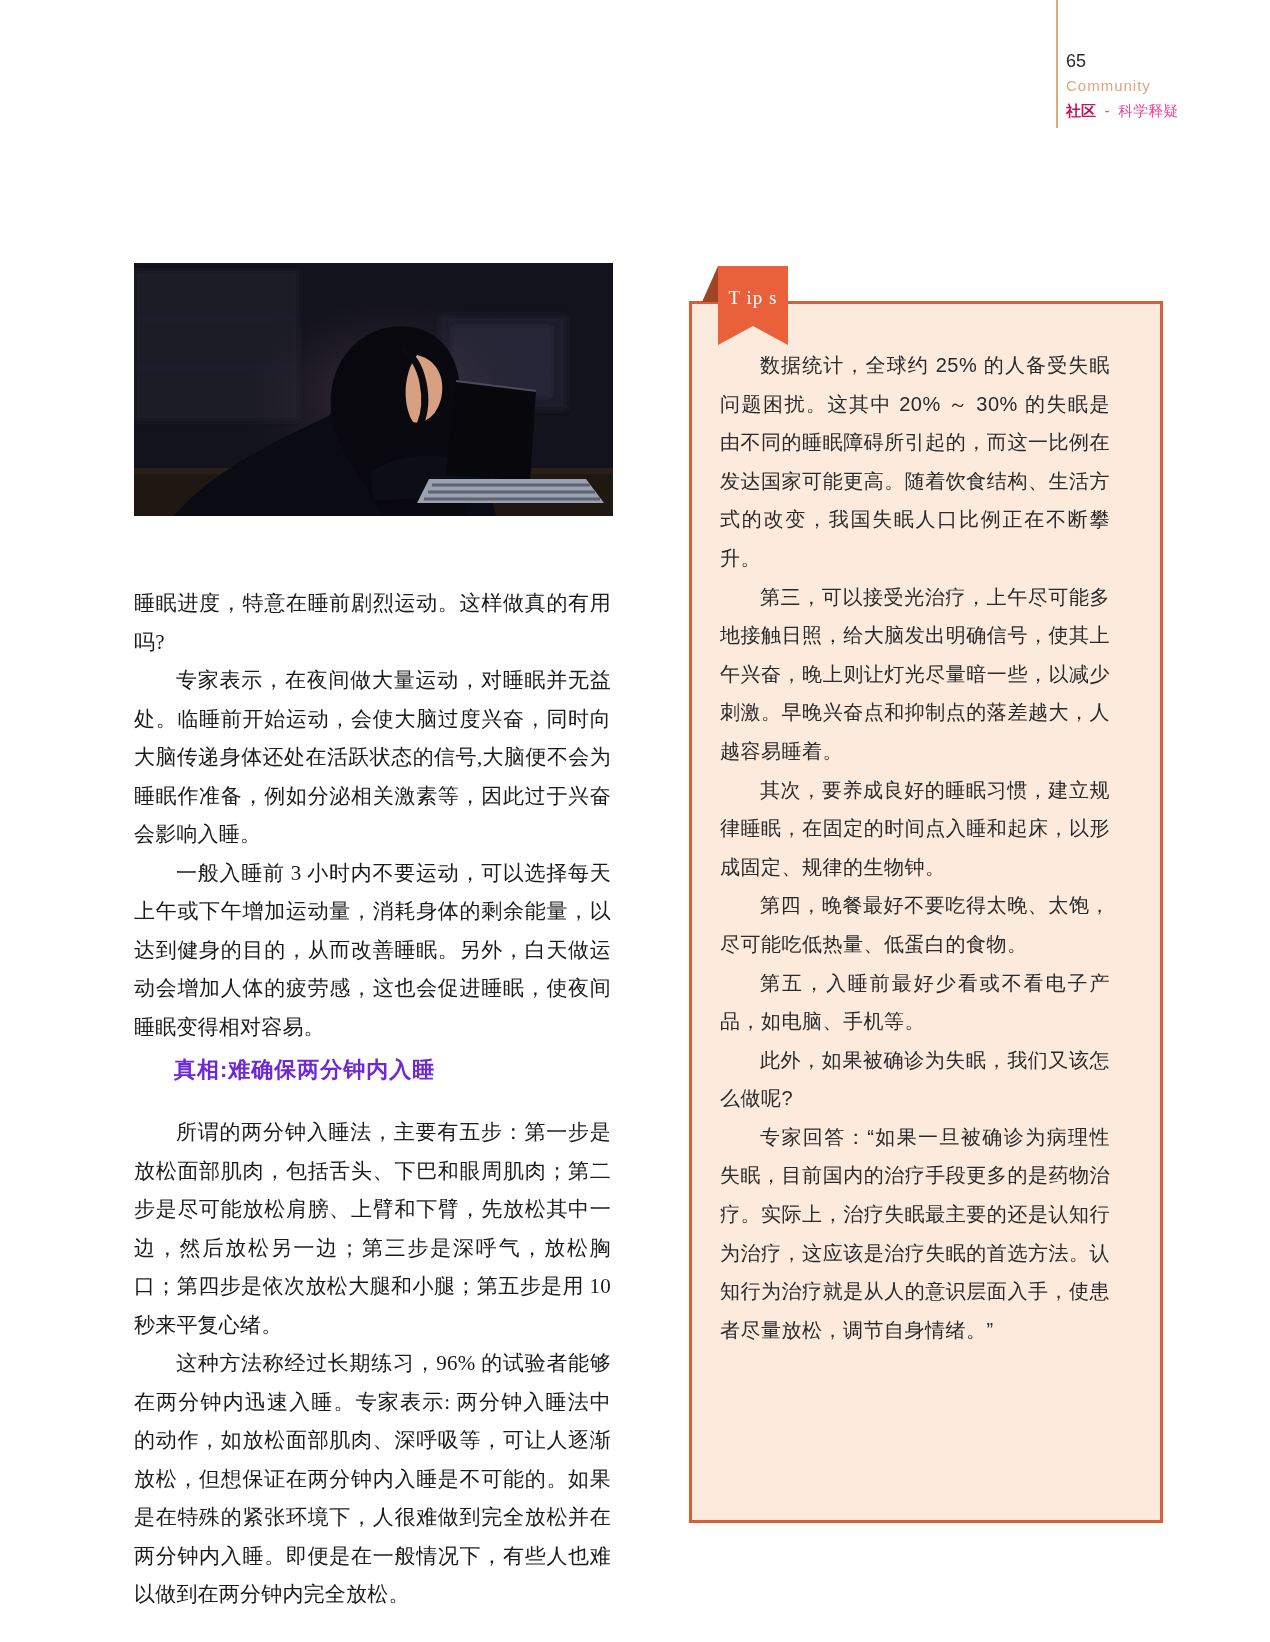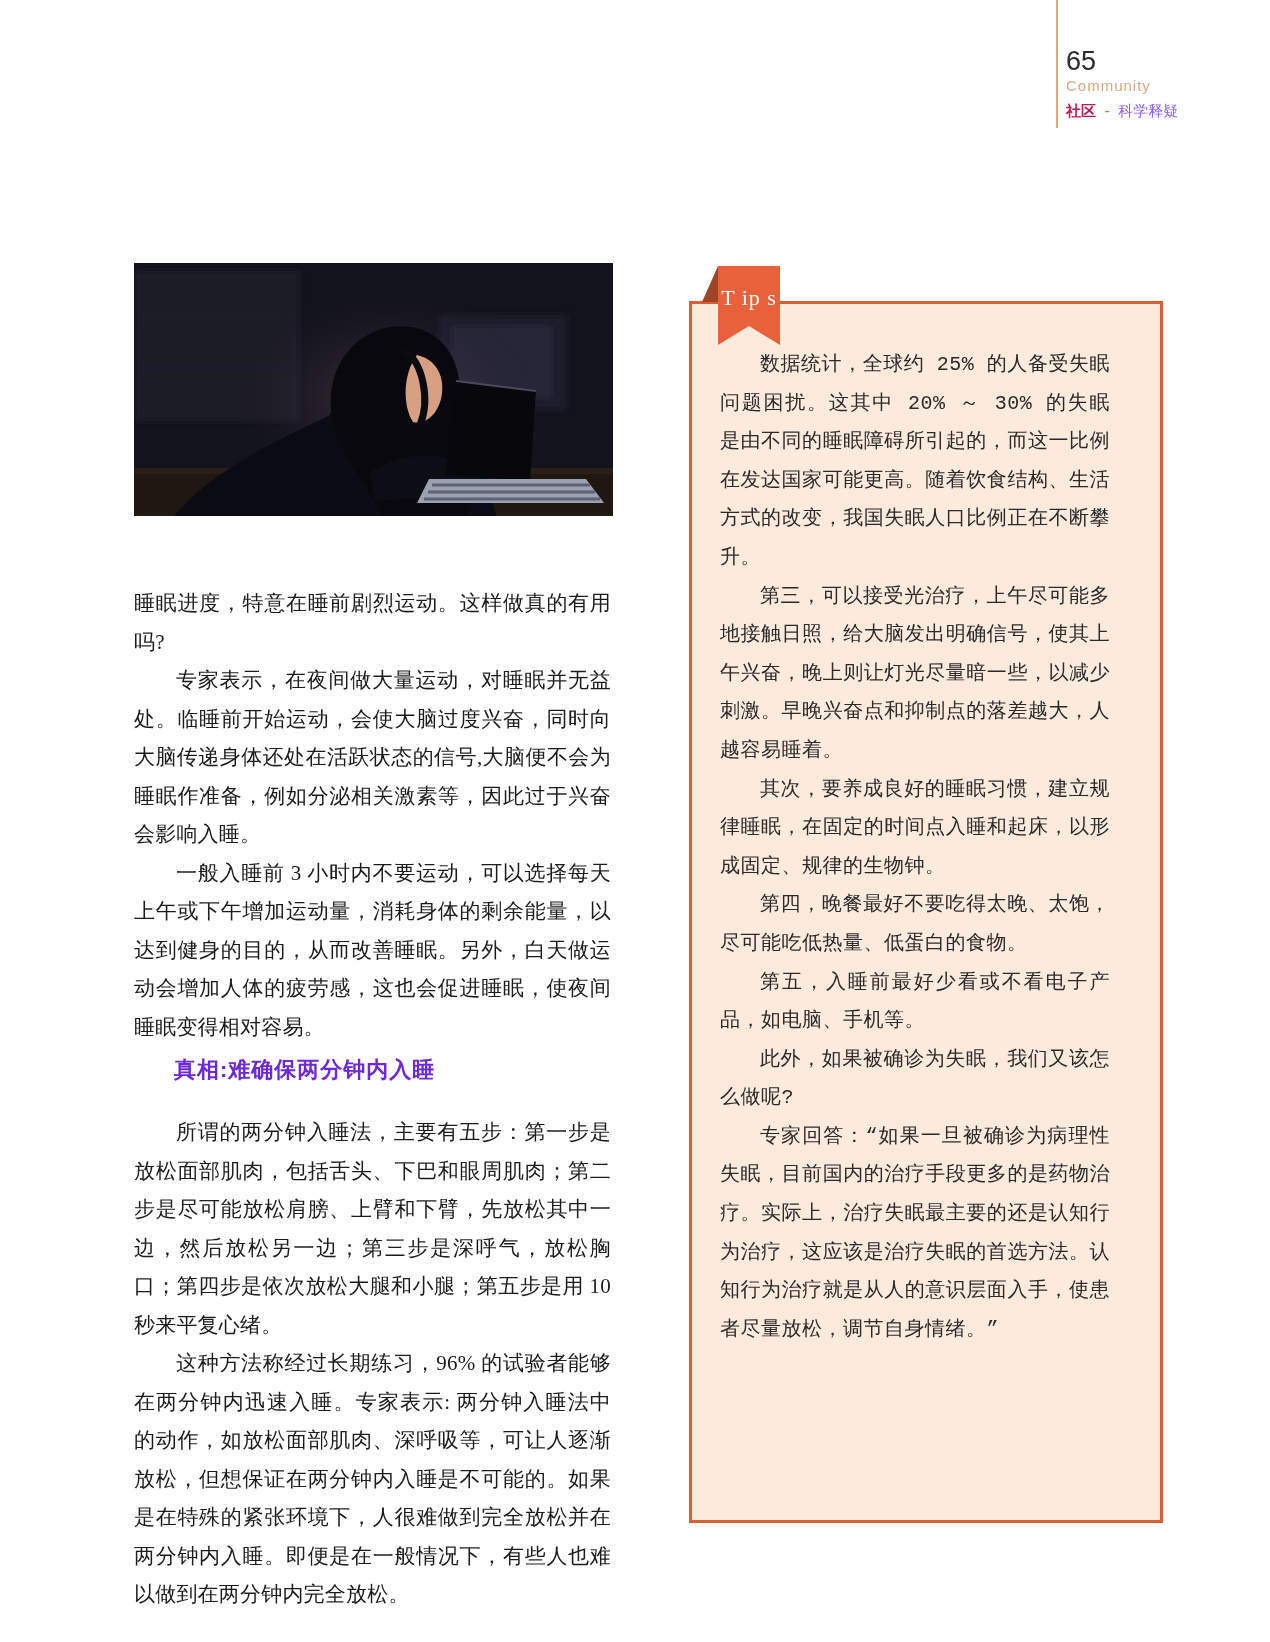--- a/index.html
+++ b/index.html
@@ -2,58 +2,58 @@
 <html><head>
 <meta charset="utf-8">
 <style>
   html,body{margin:0;padding:0;background:#ffffff;}
   .page{position:relative;width:1270px;height:1642px;background:#ffffff;overflow:hidden;
         font-family:"Liberation Serif","DejaVu Serif",serif;color:#1b1b1b;}
 
   
   .hdr-line{position:absolute;left:1056px;top:0;width:2px;height:128px;background:#dfa87e;}
   .hdr{position:absolute;left:1066px;top:46px;width:190px;}
-  .hdr .pagenum{font-family:"Liberation Sans",sans-serif;font-size:27px;color:#2b2b2b;line-height:30px;}
+  .hdr .pagenum{font-family:"Liberation Sans",sans-serif;font-size:18px;color:#2b2b2b;line-height:30px;}
   .hdr .community{font-family:"Liberation Sans",sans-serif;font-size:15px;color:#d9a87f;
                   letter-spacing:1px;line-height:20px;}
   .hdr .section{font-family:"Liberation Sans",sans-serif;line-height:26px;margin-top:2px;white-space:nowrap;}
   .hdr .cn{font-size:15px;color:#be185d;font-weight:bold;}
   .hdr .dash{font-size:16px;color:#e5633a;margin:0 4px;}
-  .hdr .sub{font-size:15px;color:#8b5cf6;}
+  .hdr .sub{font-size:15px;color:#ec4899;}
 
   
   .photo{position:absolute;left:134px;top:263px;width:479px;height:253px;background:#13131d;}
   .photo svg{display:block;width:100%;height:100%;}
 
   
   .left-col{position:absolute;left:134px;top:584px;width:477px;
             font-size:21px;line-height:38.5px;text-align:justify;letter-spacing:.2px;}
   .left-col p{margin:0;text-indent:2em;}
   .left-col p.noindent{text-indent:0;}
   .method-pill{display:inline-block;margin:27px 0 0 40px;background:#f0683a;color:#ffffff;
                font-family:"Liberation Sans",sans-serif;font-size:21px;font-weight:bold;
                line-height:30px;padding:1px 16px 2px 10px;border-radius:4px 16px 16px 4px;
                text-indent:0;letter-spacing:1px;}
   .truth-line{margin:9px 0 28px 40px;color:#6d28d9;font-family:"Liberation Sans",sans-serif;
               font-size:22px;font-weight:bold;line-height:30px;text-indent:0;letter-spacing:1px;}
 
   
   .tips-box{position:absolute;left:689px;top:301px;width:474px;height:1222px;
             background:#fceadd;border:3px solid #d55f36;box-sizing:border-box;}
-  .ribbon{position:absolute;left:26px;top:-38px;width:62px;height:79px;background:#e8613b;
+  .ribbon{position:absolute;left:26px;top:-38px;width:70px;height:79px;background:#e8613b;
           clip-path:polygon(0 0,100% 0,100% 100%,50% 76%,0 100%);
-          color:#ffffff;font-family:"Liberation Serif",serif;font-size:22px;
+          color:#ffffff;font-family:"Liberation Serif",serif;font-size:19px;
           text-align:center;line-height:64px;letter-spacing:1px;}
   .ribbon-fold{position:absolute;left:10px;top:-38px;width:16px;height:36px;background:#9e4526;
                clip-path:polygon(100% 0,100% 100%,0 100%);}
   .tips-title{margin:64px 20px 0 20px;text-align:center;color:#e5623c;
               font-family:"Liberation Sans",sans-serif;font-size:23px;font-weight:bold;
               letter-spacing:1px;}
   .tips-body{margin:42px 50px 16px 28px;font-size:20px;line-height:38.6px;text-align:justify;
-             color:#2a2a2a;letter-spacing:.5px;font-family:Liberation Mono, monospace;}
+             color:#2a2a2a;letter-spacing:.5px;font-family:Liberation Sans, sans-serif;}
   .tips-body p{margin:0;text-indent:2em;}
 </style>
 </head>
 <body>
 
 <div class="page">
 
   <div class="hdr-line"></div>
   <div class="hdr">
     <div class="pagenum">65</div>

